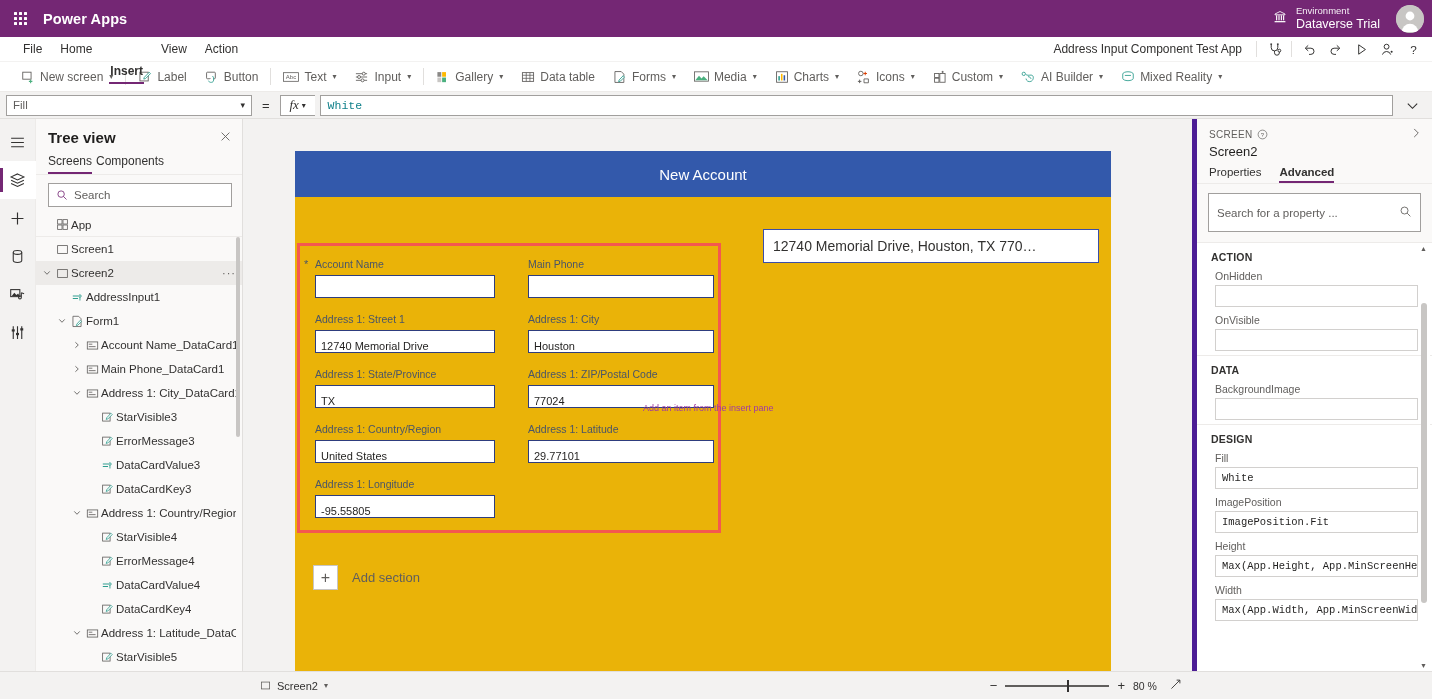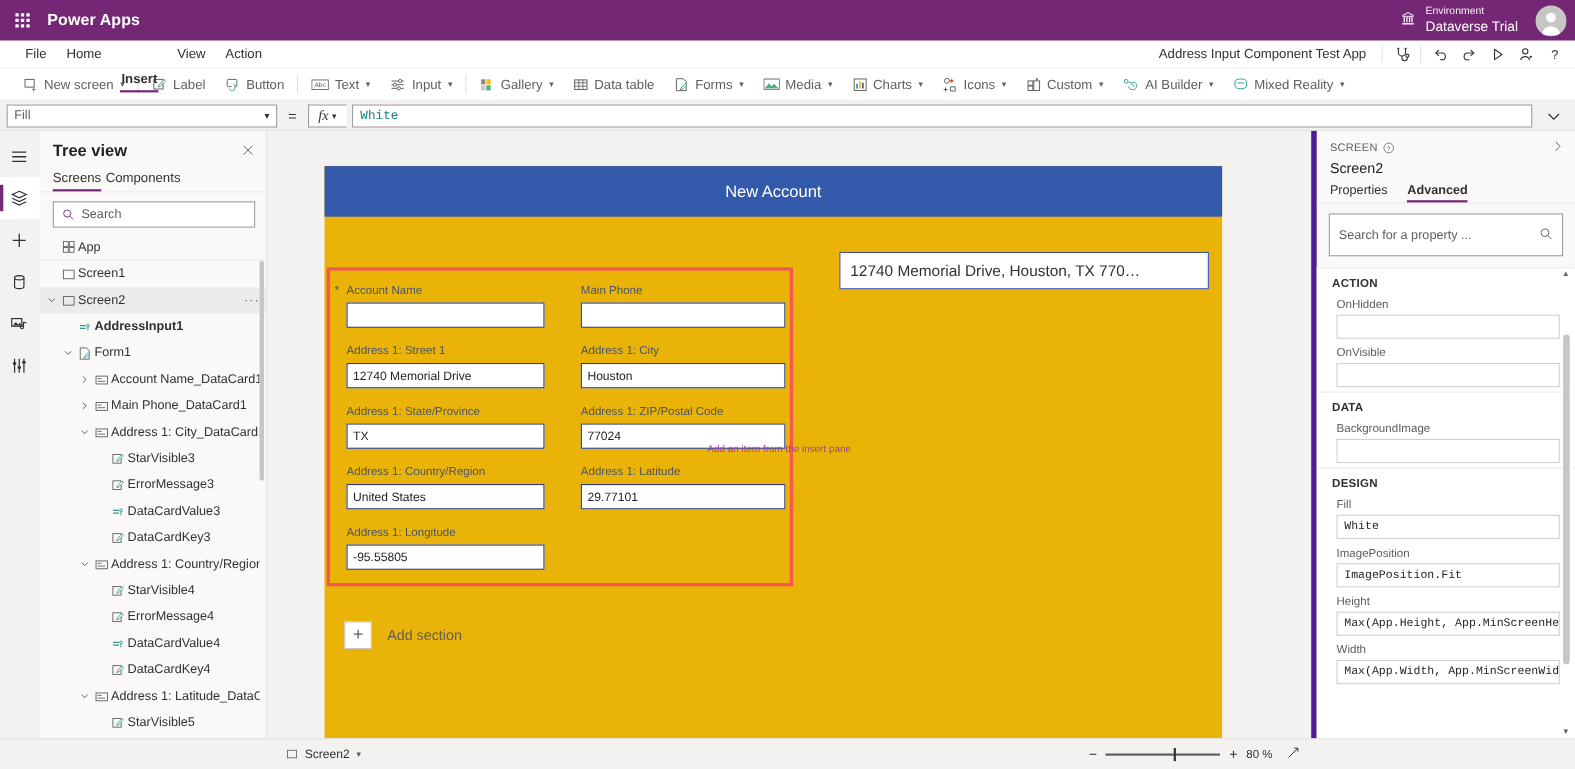--- a/index.html
+++ b/index.html
@@ -167,21 +167,21 @@
     position:absolute; left:2px; top:46px; width:424px; height:290px;
     padding:14px 12px 0 18px;
   }
   .fcol { position:absolute; }
   .fcol.left { left:18px; width:180px; }
   .fcol.right { left:231px; width:186px; }
   .fieldblock { margin-bottom:14px; position:relative; }
   .flabel { font-size:10.5px; color:#4a5568; margin-bottom:4px; line-height:14px; white-space:nowrap; }
   .req-star { position:absolute; left:-11px; top:1px; color:#4a5568; font-size:11px; }
   .finput {
-    height:23px; border:1px solid #2e3d7d; background:#fff; display:flex; align-items:center;
+    height:23px; border:1px solid #2e3d7d; background:#fff; display:flex; align-items:flex-end;
     padding:0 5px; font-size:11px; color:#201f1e;
   }
   .hint-overlay {
     position:absolute; left:348px; top:252px; font-size:9px; color:#a03ca0; white-space:nowrap;
     z-index:5;
   }
   .addr-box {
     position:absolute; left:468px; top:78px; width:336px; height:34px;
     border:1px solid #3b4ea8; background:#fff; display:flex; align-items:center;
     padding:0 9px; font-size:14px; color:#323130; z-index:3;
@@ -586,21 +586,21 @@
                 </svg>
               </span>
               <span class="ticon">
                 <svg width="13" height="13" viewBox="0 0 16 16">
                   <rect x="2" y="3.2" width="12" height="9.6" stroke="#605e5c" stroke-width="1" fill="none"></rect>
                 </svg>
               </span>
               <span class="tlabel">Screen2</span>
               <span class="tdots">···</span>
             </div>
-            <div class="trow" style="padding-left: 19px; font-weight: bold;">
+            <div class="trow" style="padding-left: 19px;">
               <span class="chev"></span>
               <span class="ticon">
                 <svg width="14" height="13" viewBox="0 0 16 16">
                   <path d="M1.6 6.2 h6.4 M1.6 9.2 h6.4" stroke="#2f9e8f" stroke-width="1.4"></path>
                   <circle cx="10.4" cy="6.2" r="1.5" fill="none" stroke="#2f9e8f" stroke-width="1.1"></circle>
                   <path d="M10.4 7.7 v4" stroke="#2f9e8f" stroke-width="1.1"></path>
                 </svg>
               </span>
               <span class="tlabel">AddressInput1</span>
             </div>

